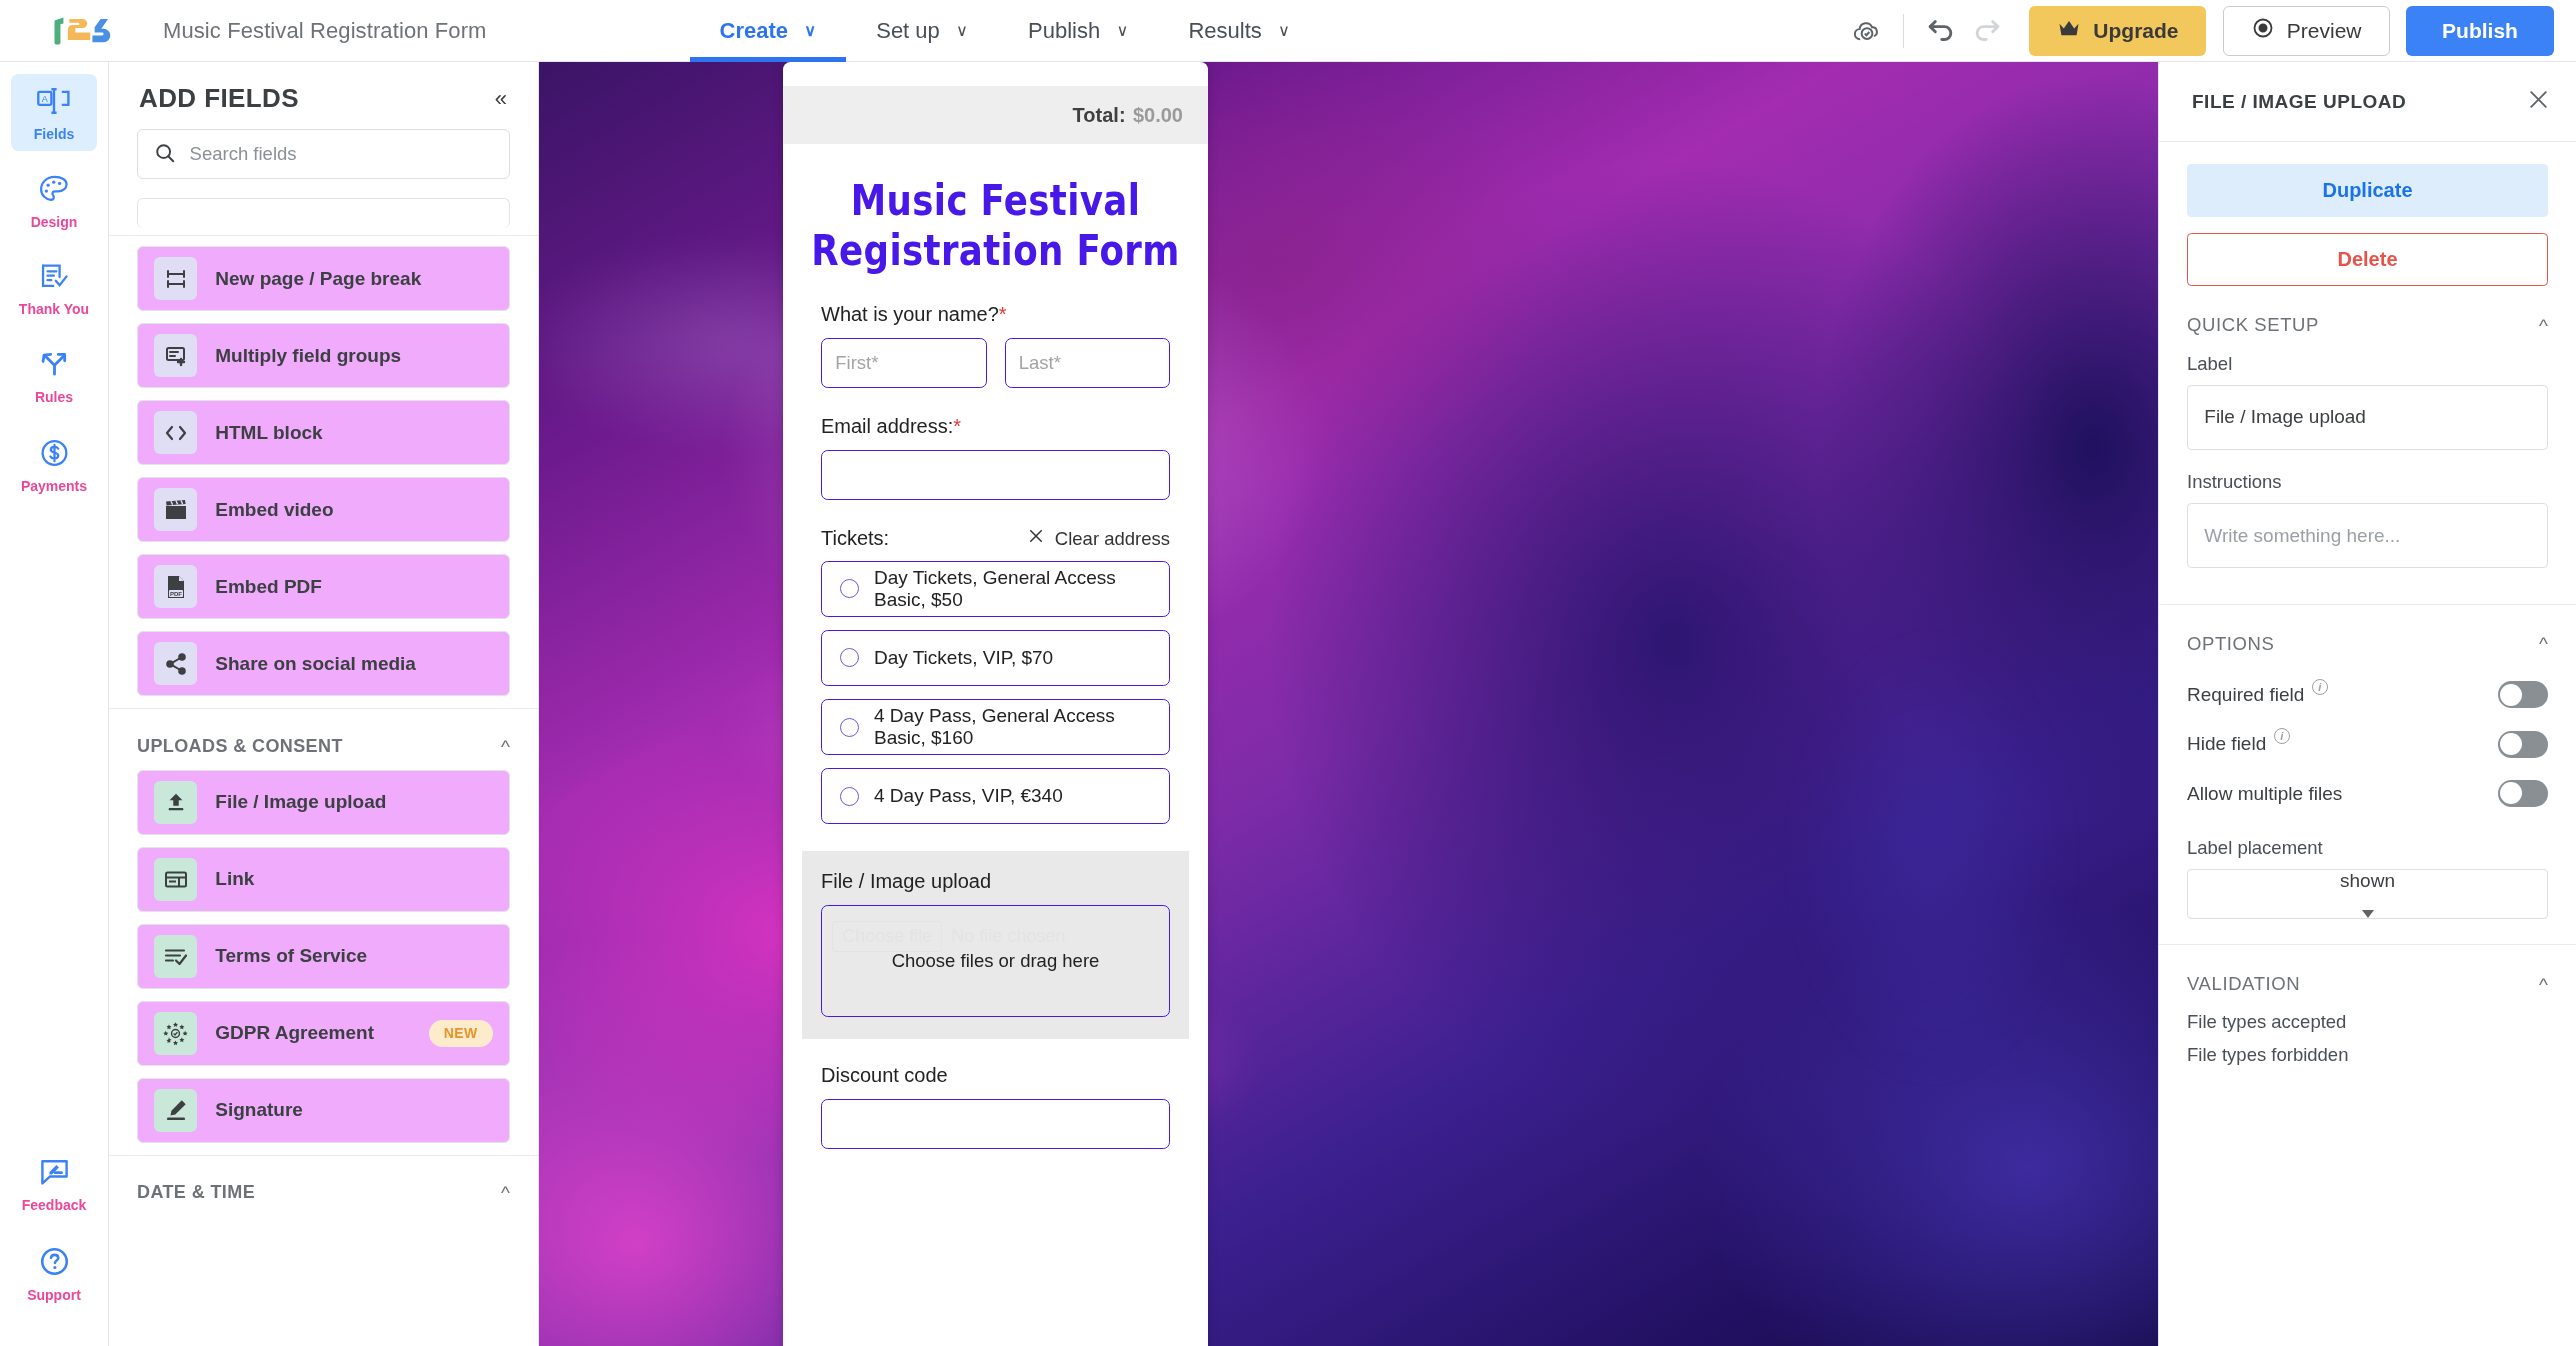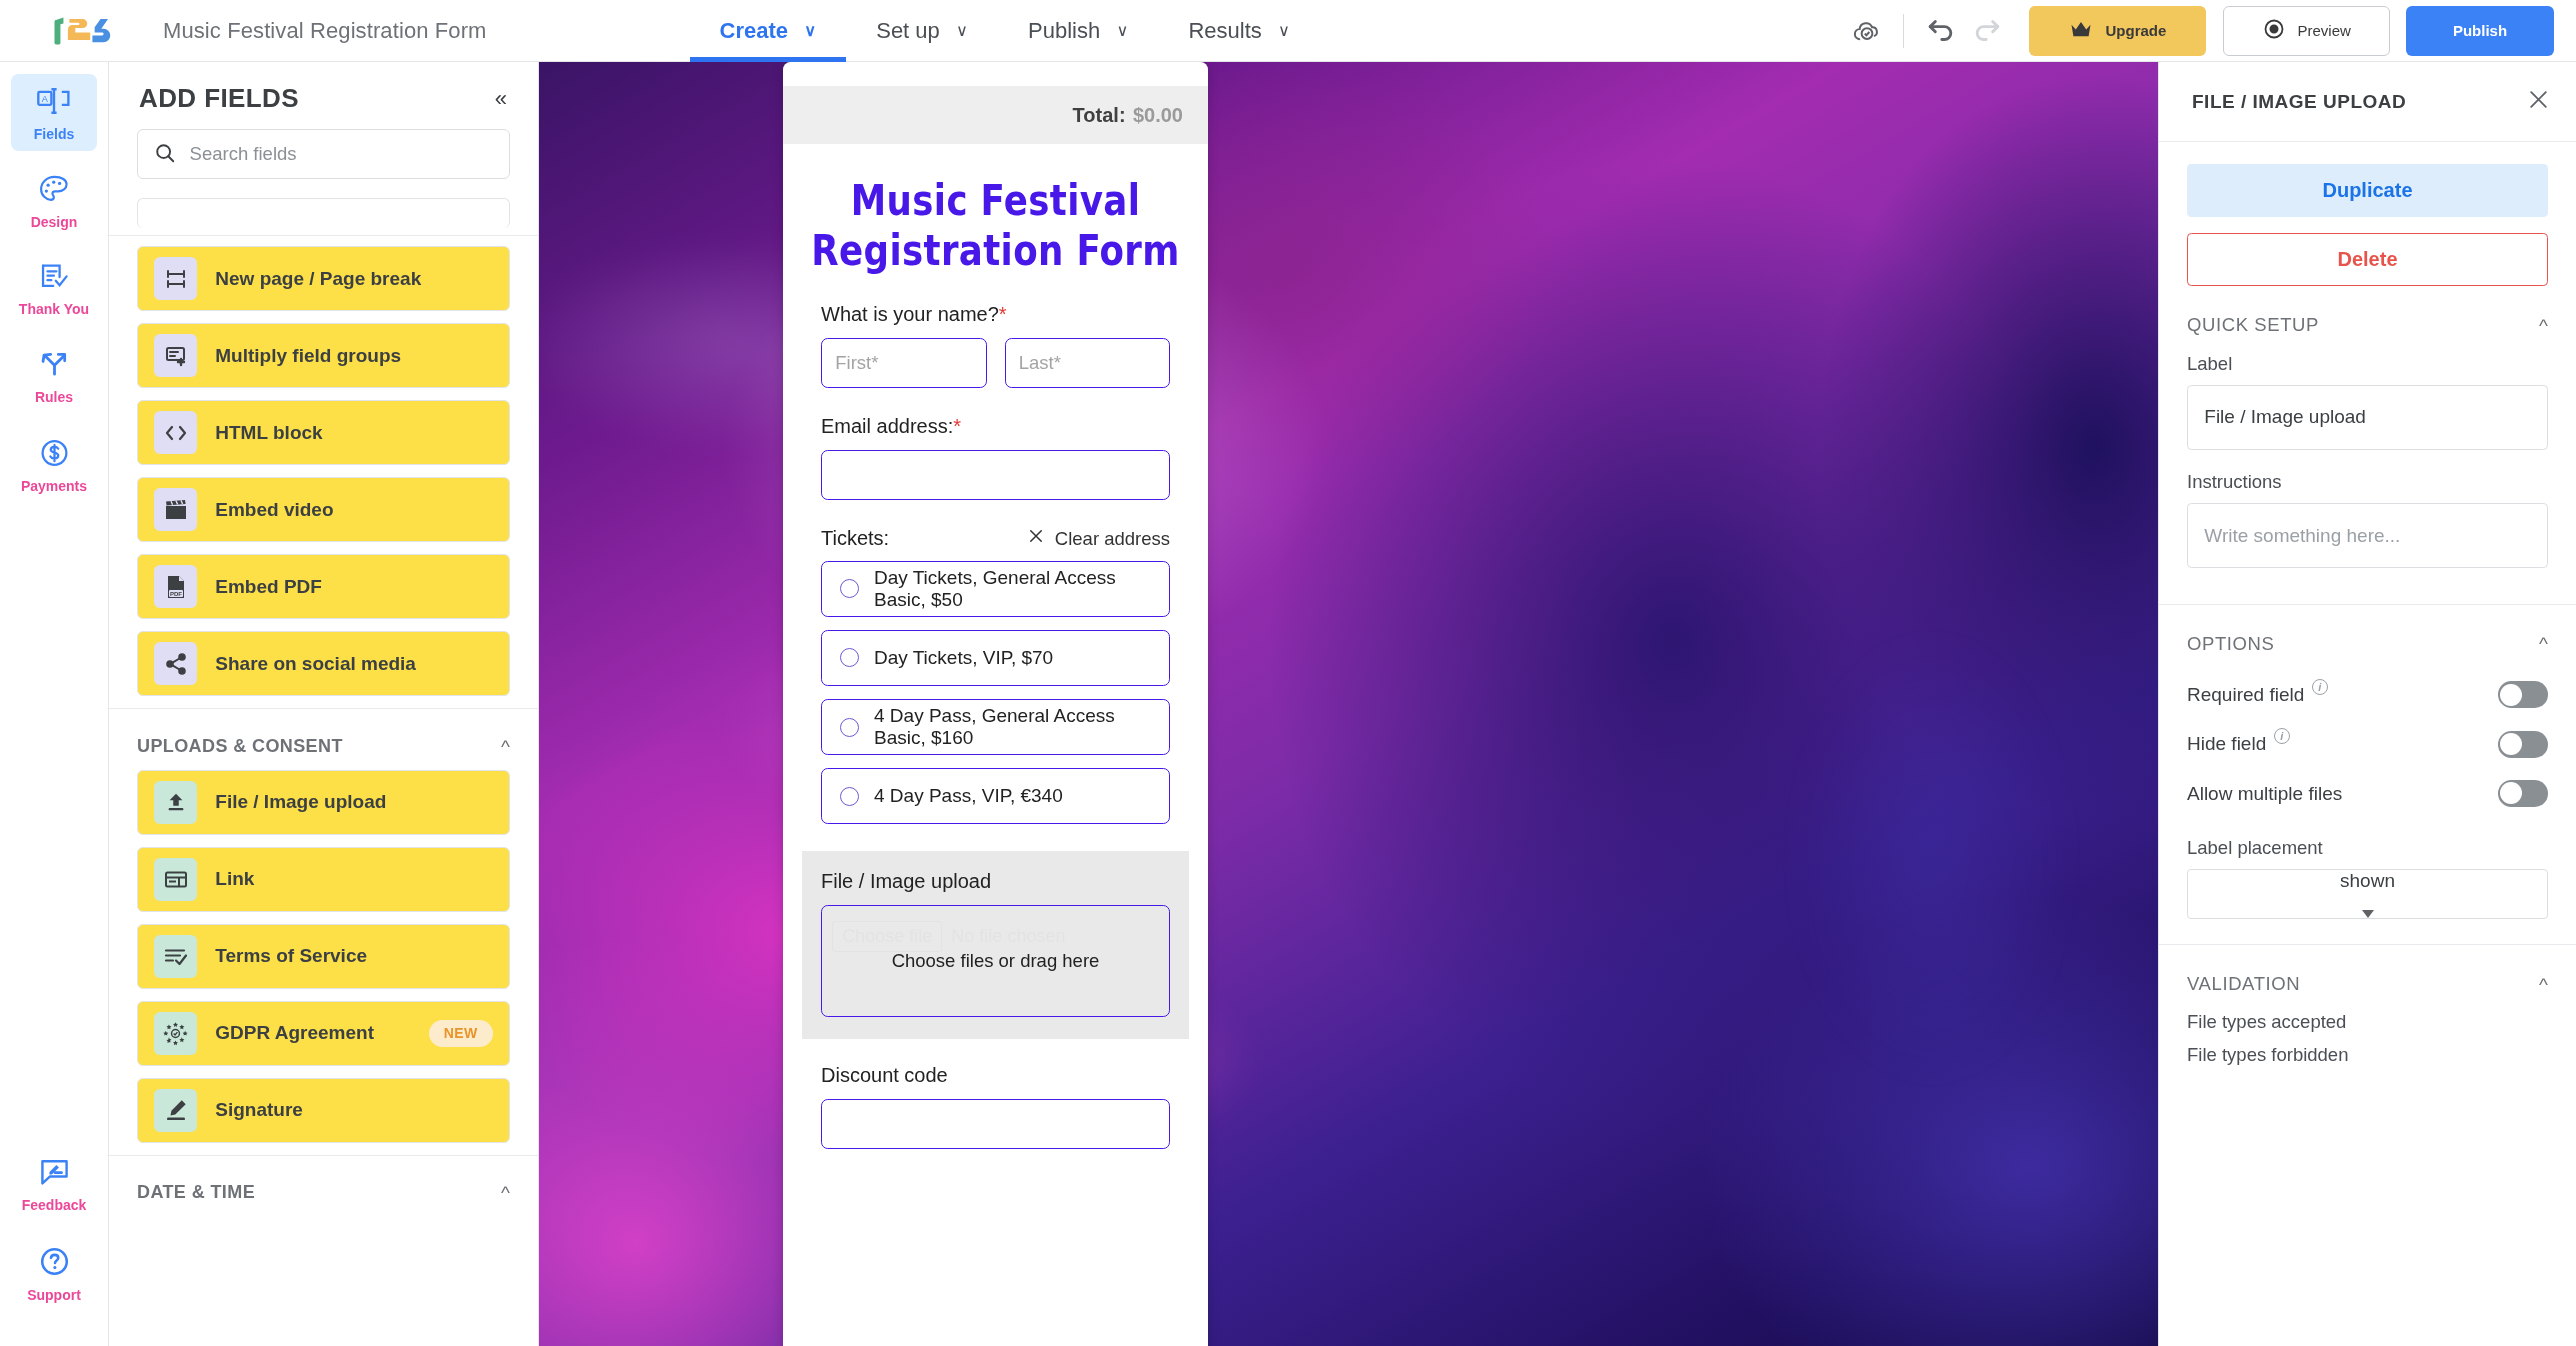--- a/index.html
+++ b/index.html
@@ -36,21 +36,21 @@
     content:''; position: absolute; left: 0; right: 0; bottom: 0; height: 4.4px; background: #2e74f0;
   }
   .nav-item .chev { font-size: 16.3px; line-height: 1; color: #4a4f55; }
   .nav-item.active .chev { color: #2e74f0; }
 
   .header-right { margin-left: auto; display: flex; align-items: center; gap: 0; padding-right: 22px; }
   .hicon { width: 47px; height: 47px; display: flex; align-items: center; justify-content: center; cursor: pointer; }
   .hdivider { width: 0.7px; height: 34px; background: #d8dade; margin: 0 13.3px; }
   .btn {
     height: 50px; border-radius: 6px; display: flex; align-items: center; justify-content: center;
-    gap: 12px; font-size: 15px; cursor: pointer; padding: 0 22px; white-space: nowrap;
+    gap: 12px; font-size: 21px; cursor: pointer; padding: 0 22px; white-space: nowrap;
   }
   .btn-upgrade { background: #f2c75c; color: #3a3a3a; font-weight: 600; margin-left: 18px; min-width: 177px; }
   .btn-preview { background: #fff; color: #3a3a3a; border: 0.7px solid #c9ccd1; margin-left: 16.3px; min-width: 167px; }
   .btn-publish { background: #3b82f6; color: #fff; font-weight: 600; margin-left: 16.3px; min-width: 148px; }
 
   
   .body { flex: 1; display: flex; min-height: 0; position: relative; }
 
   
   .rail {
@@ -86,21 +86,21 @@
   }
   .search-box input::placeholder { color: #8b9096; }
   .fields-scroll { flex: 1; overflow: hidden; position: relative; padding: 0 28px; }
   .ghost-card {
     height: 30px; border: 0.7px solid #e2e4e8; border-radius: 6px; border-bottom: none;
     border-top-left-radius: 6px; border-top-right-radius: 6px; margin-bottom: 0;
   }
   .sep { height: 0.7px; background: #e8eaed; margin: 7.4px -28px 10.3px -28px; }
   .field-card {
     height: 65px; border: 0.7px solid #e2e4e8; border-radius: 6px; margin-bottom: 12px;
-    display: flex; align-items: center; padding: 0 16.3px; gap: 18px; cursor: pointer; background: #fde047;
+    display: flex; align-items: center; padding: 0 16.3px; gap: 18px; cursor: pointer; background: #f0abfc;
   }
   .field-ico {
     width: 43px; height: 43px; border-radius: 6px; display: flex; align-items: center; justify-content: center;
     flex: 0 0 43px;
   }
   .ico-purple { background: #e0def5; }
   .ico-green { background: #c9e8da; }
   .field-label { font-size: 19px; color: #3c4043; font-weight: 600; }
   .new-badge {
     margin-left: auto; background: #fdeccb; color: #e8942a; font-size: 14px; font-weight: 700;

